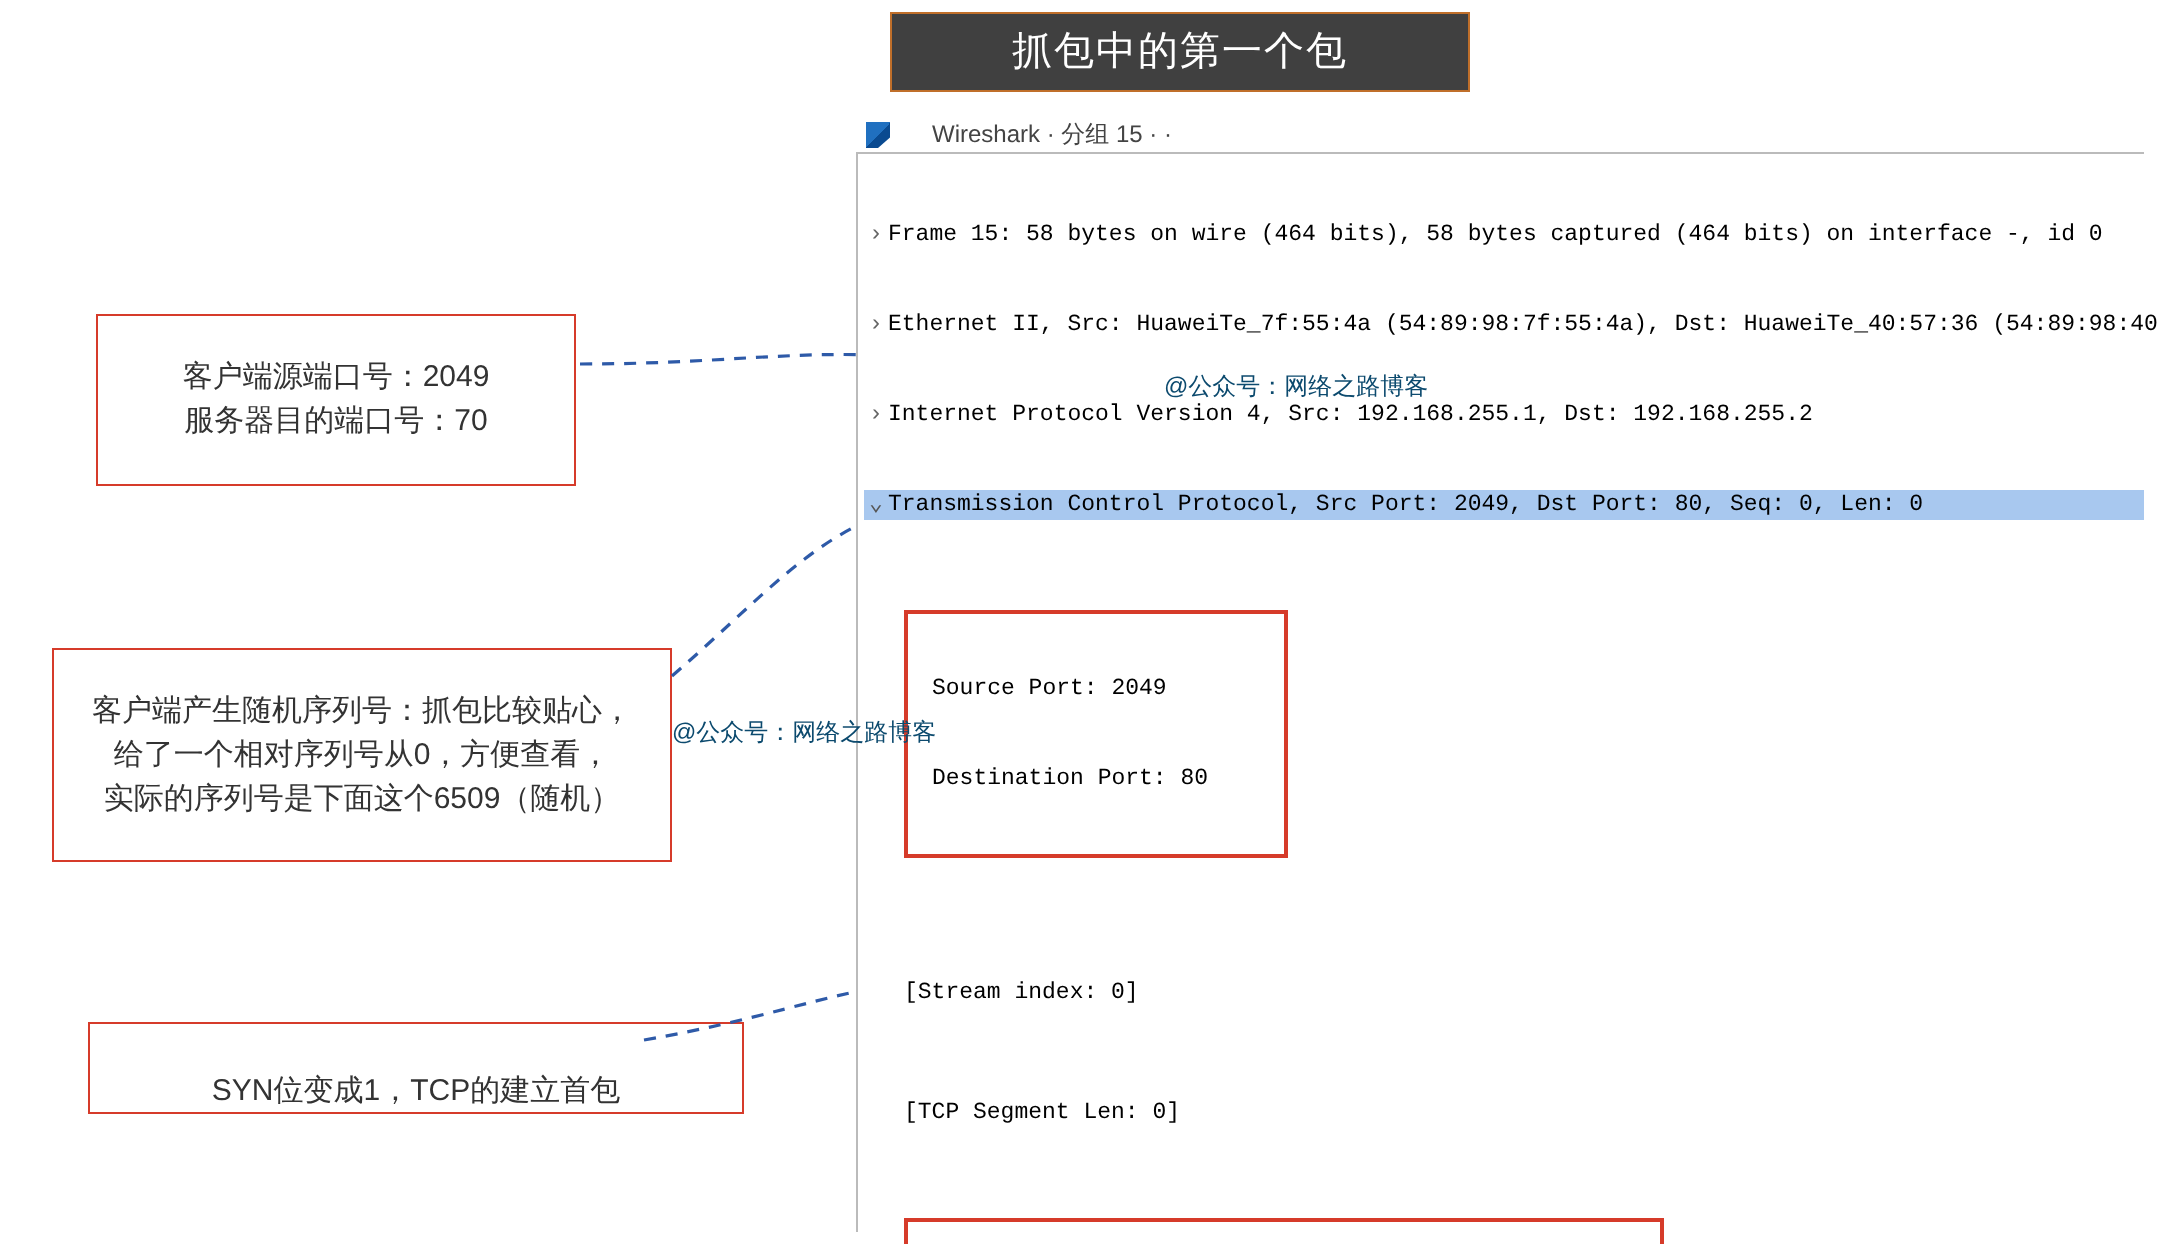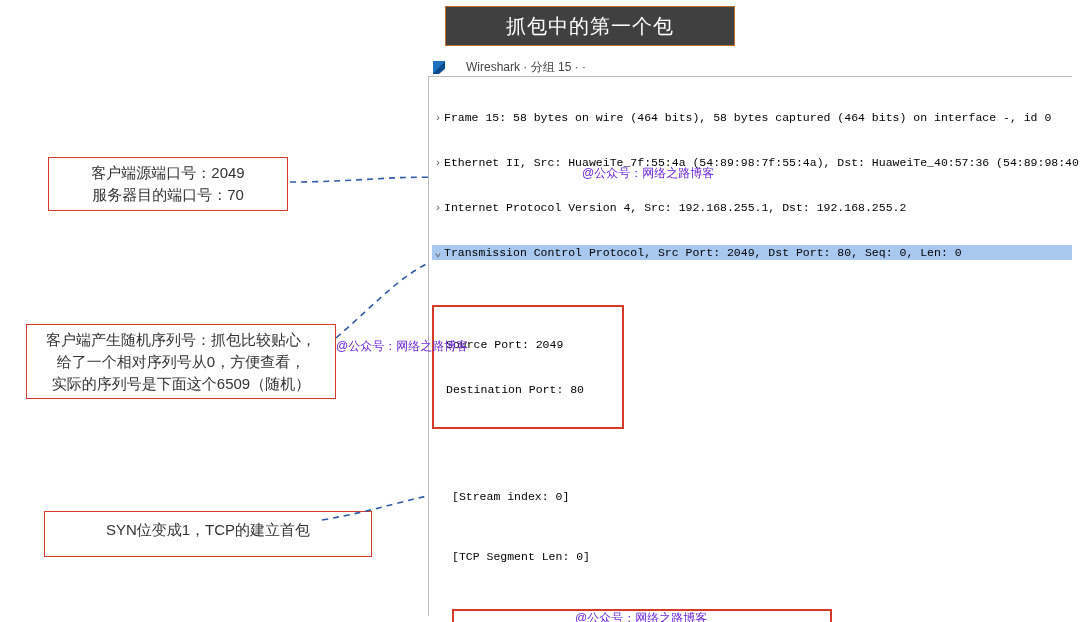--- a/index.html
+++ b/index.html
@@ -24,21 +24,21 @@
     line-height: 38px;
     font-size: 20px;
     letter-spacing: 1px;
   }
   
   .anno {
     position: absolute;
     border: 1.5px solid #D63B2A;
     color: #333;
     background: #fff;
-    padding: 4px 12px;
+    padding: 20px 12px;
     font-size: 15px;
     line-height: 1.45;
     text-align: center;
   }
   .anno1 { top: 157px; left: 48px; width: 240px; }
   .anno2 { top: 324px; left: 26px; width: 310px; }
   .anno3 { top: 511px; left: 44px; width: 328px; height: 46px; line-height: 28px; }
 
   
   svg.connectors {
@@ -80,35 +80,37 @@
     padding: 3px 0 0 3px;
   }
   .row { display: flex; align-items: flex-start; }
   .tw { width: 12px; text-align: center; color: #666; flex: 0 0 12px; user-select: none; }
   .tw.d { color: #555; }
   .lvl1 { padding-left: 0px; }
   .lvl2 { padding-left: 20px; flex-direction: column; }
   .hlblue  { background: #a8c8ef; }
   .boxed-ports {
     border: 2px solid #D63B2A;
+    margin-left: 20px;
     width: 192px;
   }
   .boxed-ports .row { padding-left: 0; }
   .boxed-seq {
     border: 2px solid #D63B2A;
     margin-left: 20px;
     width: 380px;
     margin-top: 0px;
   }
   .watermark {
-    color: #6d28d9;
+    color: #0c4a6e;
     font-size: 12px;
     position: absolute;
     pointer-events: none;
     font-family: "Microsoft YaHei", sans-serif;
+    margin-top: 20px;
   }
   .wm1 { top: 338px; left: 336px; }
   .wm2 { top: 165px; left: 582px; }
   .wm3 { top: 610px; left: 575px; mix-blend-mode: multiply; }
 </style>
 </head>
 <body>
 
 <div class="headline">抓包中的第一个包</div>
 

